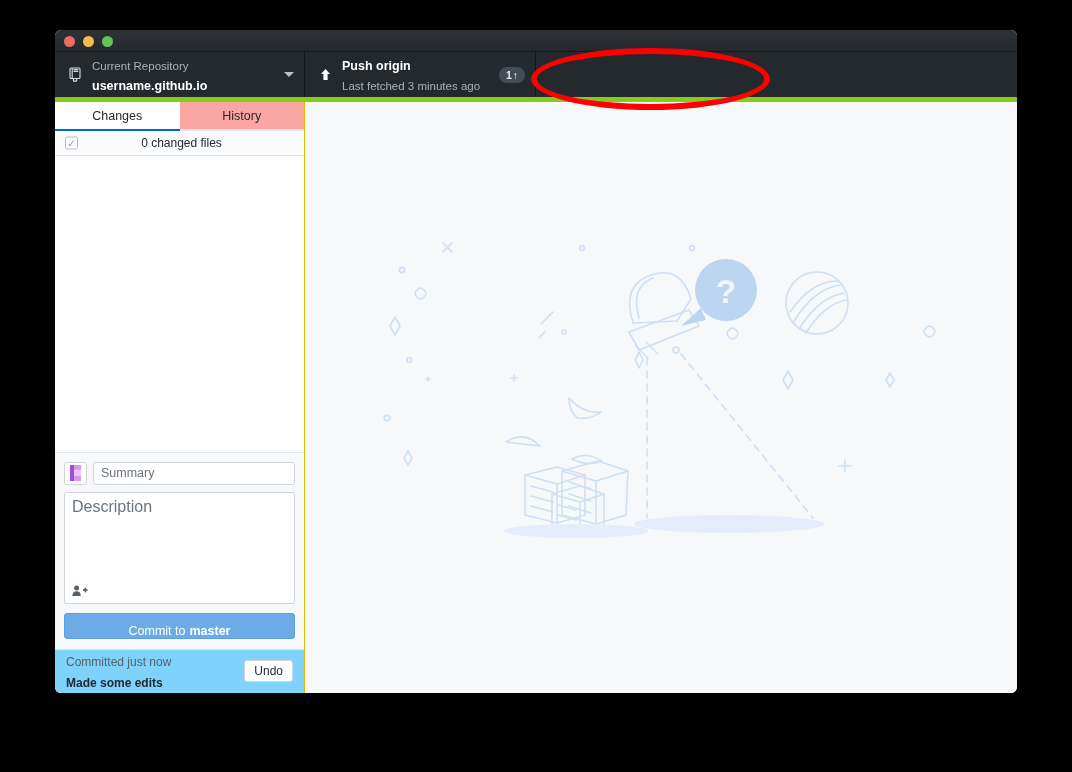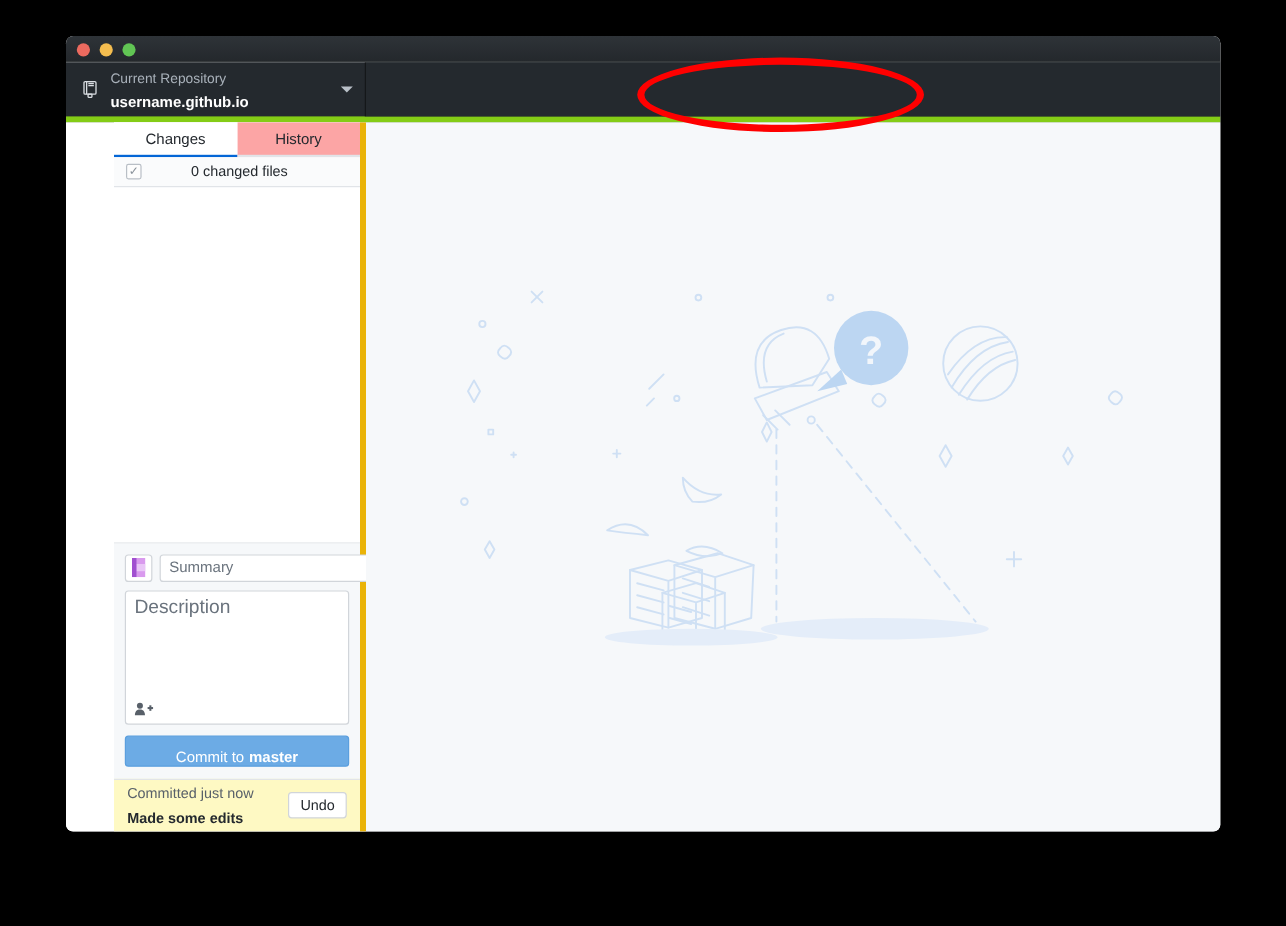--- a/index.html
+++ b/index.html
@@ -84,22 +84,22 @@
     border-radius: 9px; padding: 2px 7px 2px 7px;
     margin-left: 6px; white-space: nowrap;
     display: flex; align-items: center; gap: 1px;
   }
 
   
   #sidebar {
     position: absolute; left: 0; top: 72px;
     width: 250px; height: 591px;
     background: #ffffff;
-    border-right: 5px solid #eab308;
-    display: flex; flex-direction: column; padding-left: 40px;
+    border-right: 1px solid #eab308;
+    display: flex; flex-direction: column;
   }
   #tabbar { display: flex; height: 29px; background: #fafbfc; flex: 0 0 29px; }
   .tab {
     flex: 1 1 50%;
     display: flex; align-items: center; justify-content: center;
     font-size: 12.5px; color: #24292e;
     background: #ffffff;
     border-bottom: 2px solid transparent;
     cursor: pointer;
   }
@@ -173,21 +173,21 @@
     color: #ffffff; font-size: 12.5px; font-weight: bold;
     font-family: "Liberation Sans", sans-serif;
     display: flex; align-items: flex-end; justify-content: center;
     cursor: pointer;
   }
   #commit-button .soft { font-weight: normal; margin-right: 4px; }
 
   
   #undo-bar {
     flex: 0 0 44px;
-    background: #fef9c3;
+    background: #7dd3fc;
     border-top: 1px solid #e1e4e8;
     display: flex; align-items: center;
     padding: 0 11px;
     justify-content: flex-end;
   }
   #undo-text { flex: 1 1 auto; min-width: 0; line-height: 1.35; }
   #undo-line1 { font-size: 12px; color: #586069; white-space: nowrap; overflow: hidden; text-overflow: ellipsis; }
   #undo-line2 { font-size: 12px; color: #24292e; font-weight: bold; white-space: nowrap; overflow: hidden; text-overflow: ellipsis; }
   #undo-button {
     flex: 0 0 auto; height: 22px;
@@ -245,20 +245,35 @@
         </svg>
       </span>
       <span class="tb-txt">
         <span class="tb-label">Current Repository</span>
         <span class="tb-value">username.github.io</span>
       </span>
       <span class="caret"></span>
     </div>
 
 
+    <div class="tb-cell" id="push-cell">
+      <span class="tb-icon">
+        <svg width="13" height="14" viewBox="0 0 13 14" fill="#ffffff">
+          <path d="M6.5 1 L11 6 L8.6 6 L8.6 12 L4.4 12 L4.4 6 L2 6 Z"></path>
+        </svg>
+      </span>
+      <span class="tb-txt">
+        <span class="tb-value">Push origin</span>
+        <span class="tb-label">Last fetched 3 minutes ago</span>
+      </span>
+      <span class="push-badge">
+        <span>1</span>
+          <span>↑</span>
+      </span>
+    </div>
 
     <div id="toolbar-filler"></div>
   </div>
 
   <div id="sidebar">
 
     <div id="tabbar">
       <div class="tab active">
         <span>Changes</span>
       </div>

